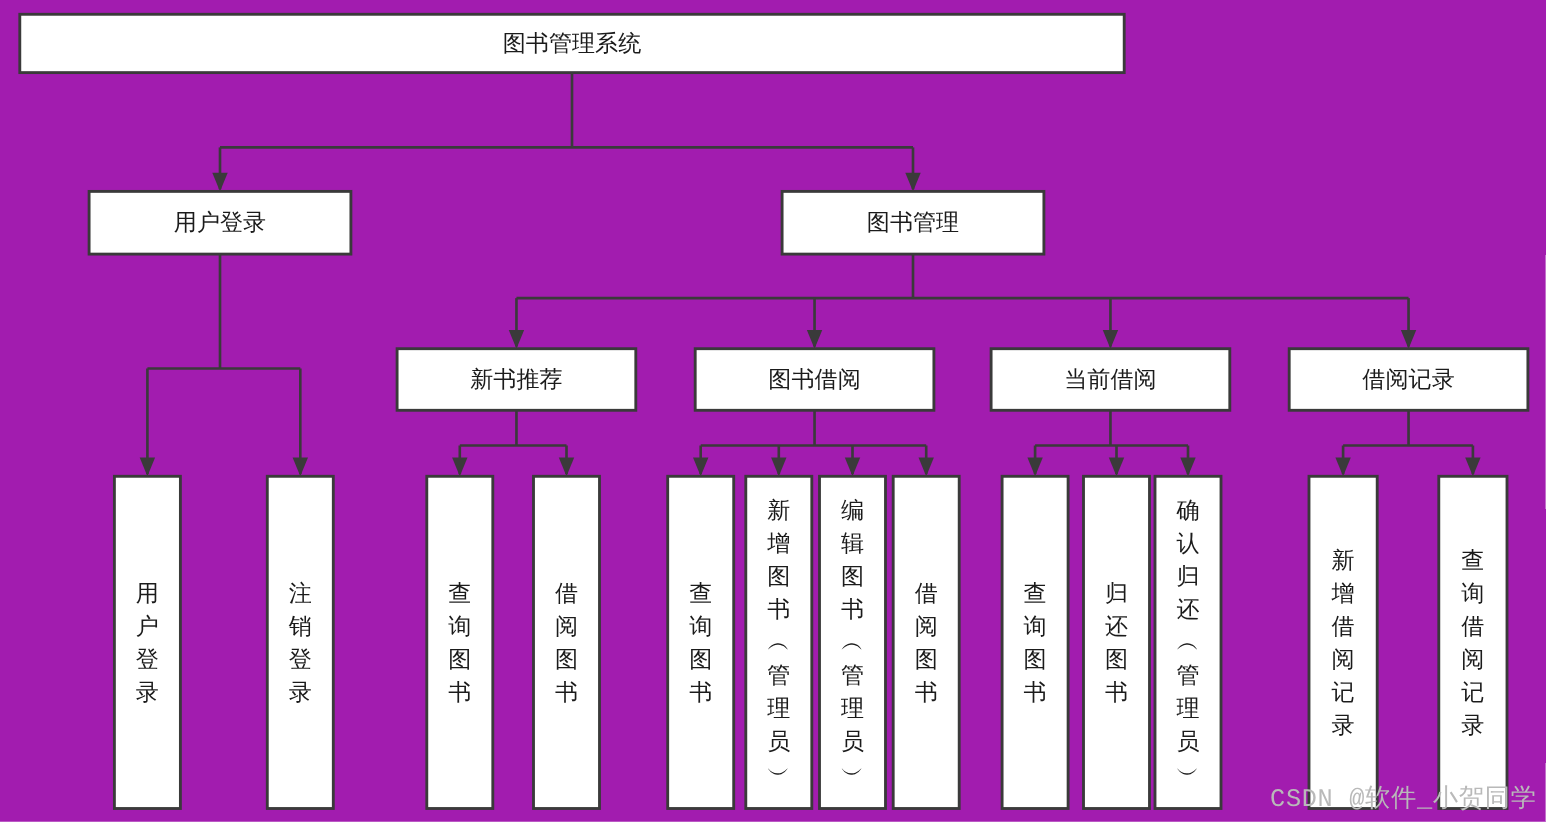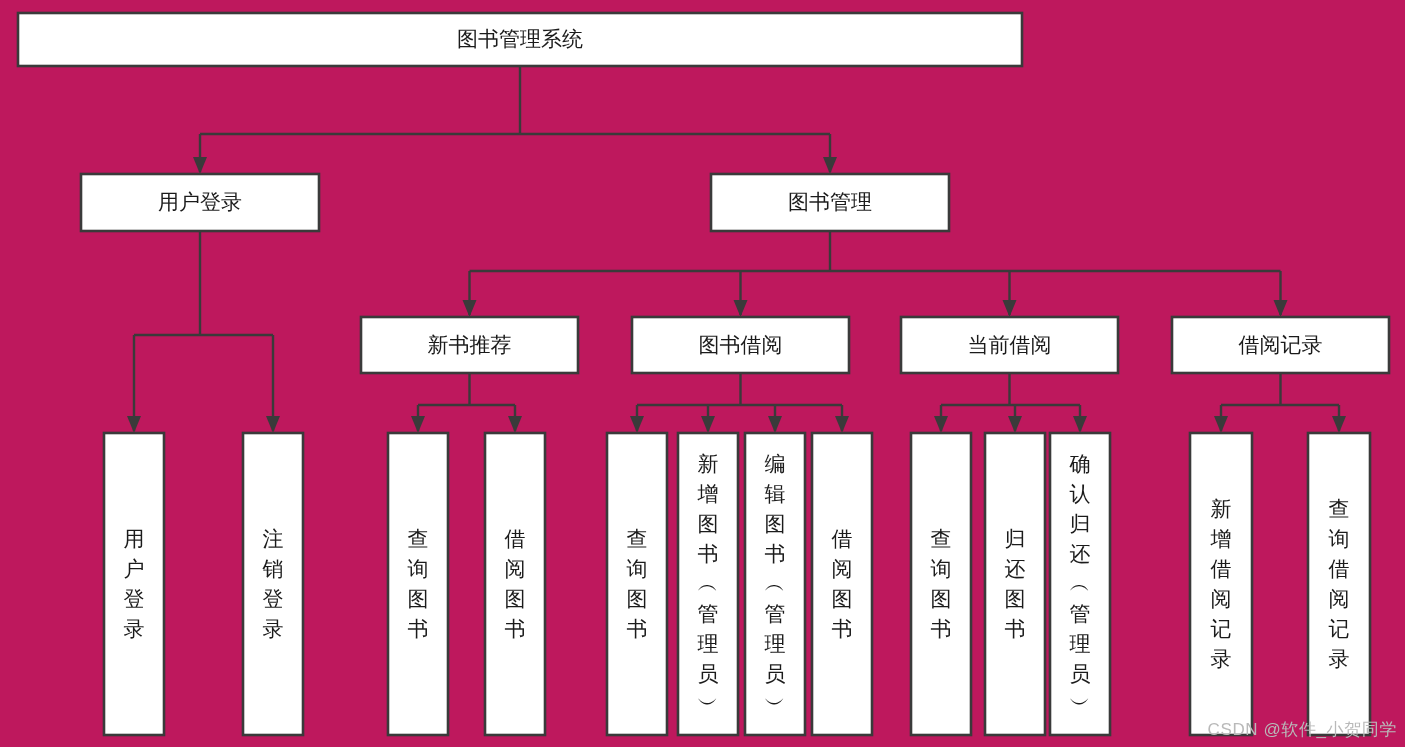--- a/index.html
+++ b/index.html
@@ -10,21 +10,21 @@
   body {
     width: 1405px;
     height: 747px;
     font-family: "Liberation Sans", "DejaVu Sans", sans-serif;
     overflow: hidden;
   }
   #diagram-root {
     position: relative;
     width: 1405px;
     height: 747px;
-    background: #be185d;
+    background: #a21caf;
   }
   svg.diagram-canvas {
     position: absolute;
     left: 0;
     top: 0;
     width: 1405px;
     height: 747px;
     display: block;
   }
   .node-box {
@@ -52,22 +52,22 @@
   .node-label-v {
     font-family: "Liberation Sans", "DejaVu Sans", sans-serif;
     font-size: 21px;
     fill: #1b1b1b;
     text-anchor: middle;
   }
   .watermark {
     position: absolute;
     right: 8px;
     bottom: 6px;
-    font-family: Liberation Sans, sans-serif;
-    font-size: 17px;
+    font-family: Liberation Mono, monospace;
+    font-size: 23px;
     color: #b9b9b9;
     letter-spacing: 0.6px;
     white-space: nowrap;
     user-select: none;
   }
 </style>
 </head>
 <body>
 
 <div id="diagram-root">

